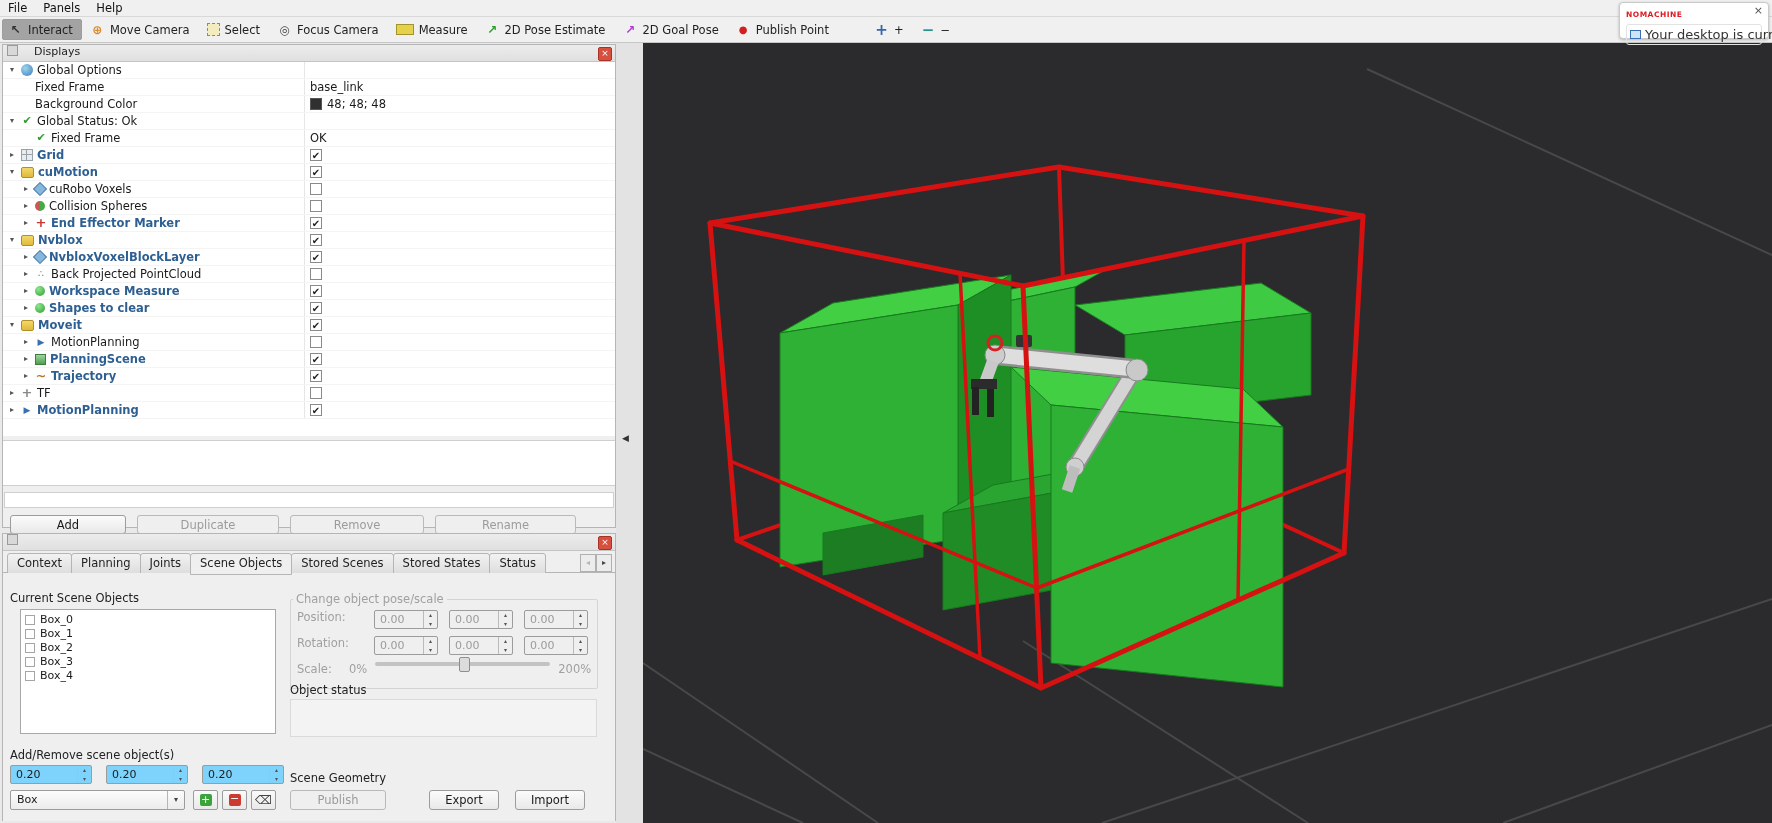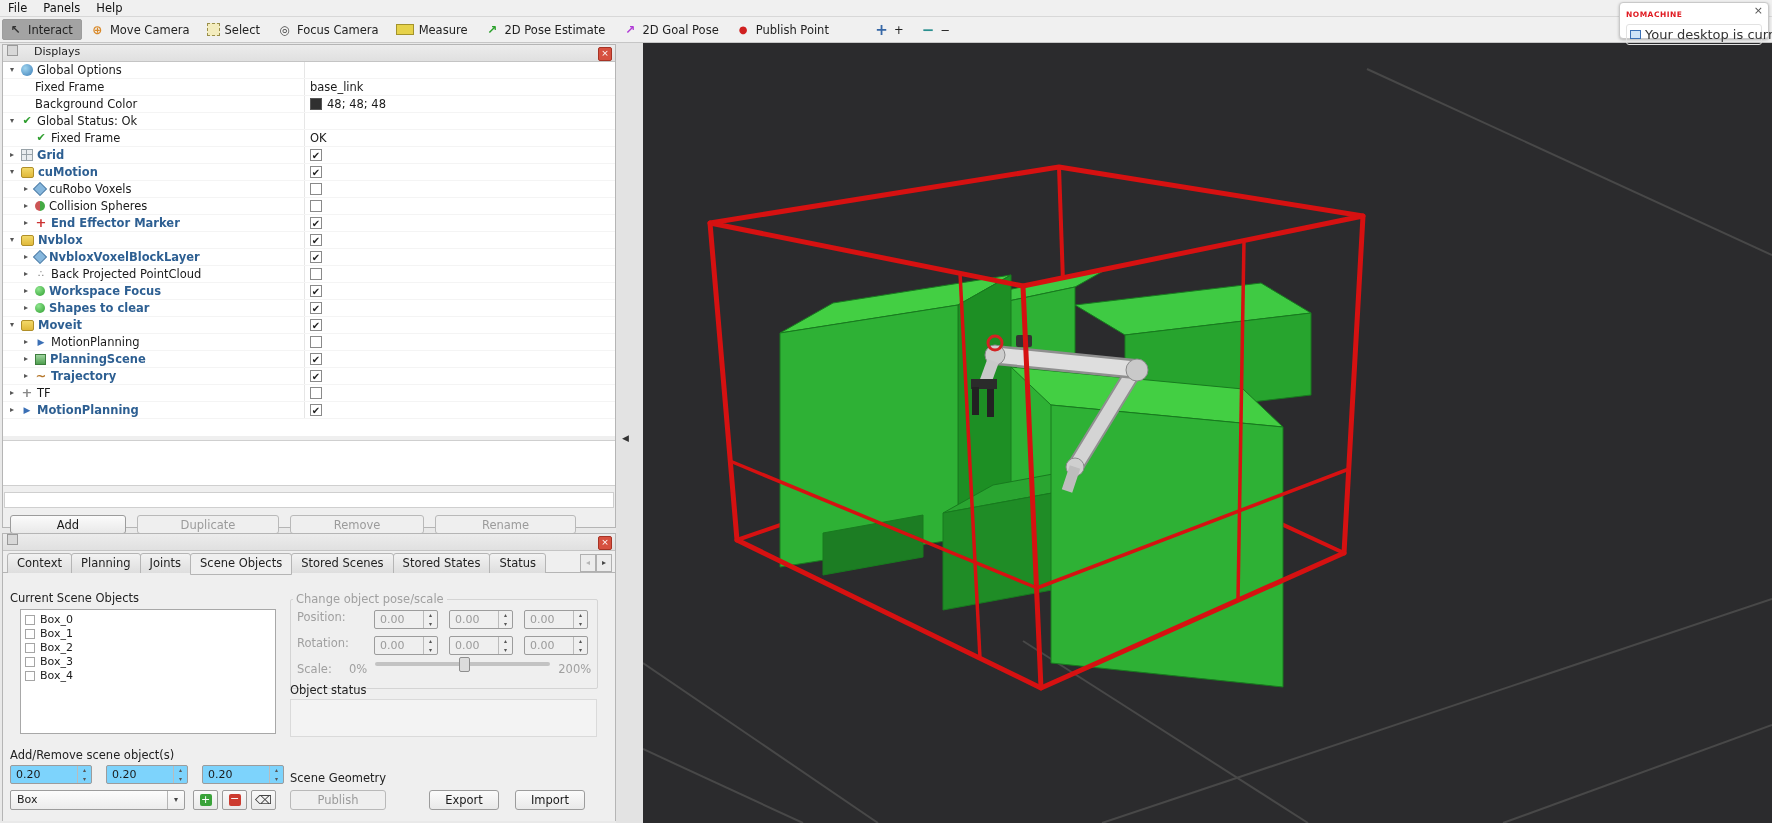--- a/index.html
+++ b/index.html
@@ -335,21 +335,21 @@
           <span class="tlabel2" data-name="tree-row-label">Back Projected PointCloud</span>
         </div>
         <div class="tval" data-name="tree-row-value">
           <span class="cb" data-name="row-checkbox"></span>
         </div>
       </div>
       <div class="trow" data-name="tree-row">
         <div class="tleft" data-name="tree-row-left" style="padding-left: 18px;">
           <span class="texp" data-name="expander-closed-icon">▸</span>
           <span class="dicon" data-name="sphere-green-icon"></span>
-          <span class="tlabel2 bold" data-name="tree-row-label">Workspace Focus</span>
+          <span class="tlabel2 bold" data-name="tree-row-label">Workspace Measure</span>
         </div>
         <div class="tval" data-name="tree-row-value">
           <span class="cb checked" data-name="row-checkbox">✔</span>
         </div>
       </div>
       <div class="trow" data-name="tree-row">
         <div class="tleft" data-name="tree-row-left" style="padding-left: 18px;">
           <span class="texp" data-name="expander-closed-icon">▸</span>
           <span class="dicon" data-name="sphere-green-icon"></span>
           <span class="tlabel2 bold" data-name="tree-row-label">Shapes to clear</span>

